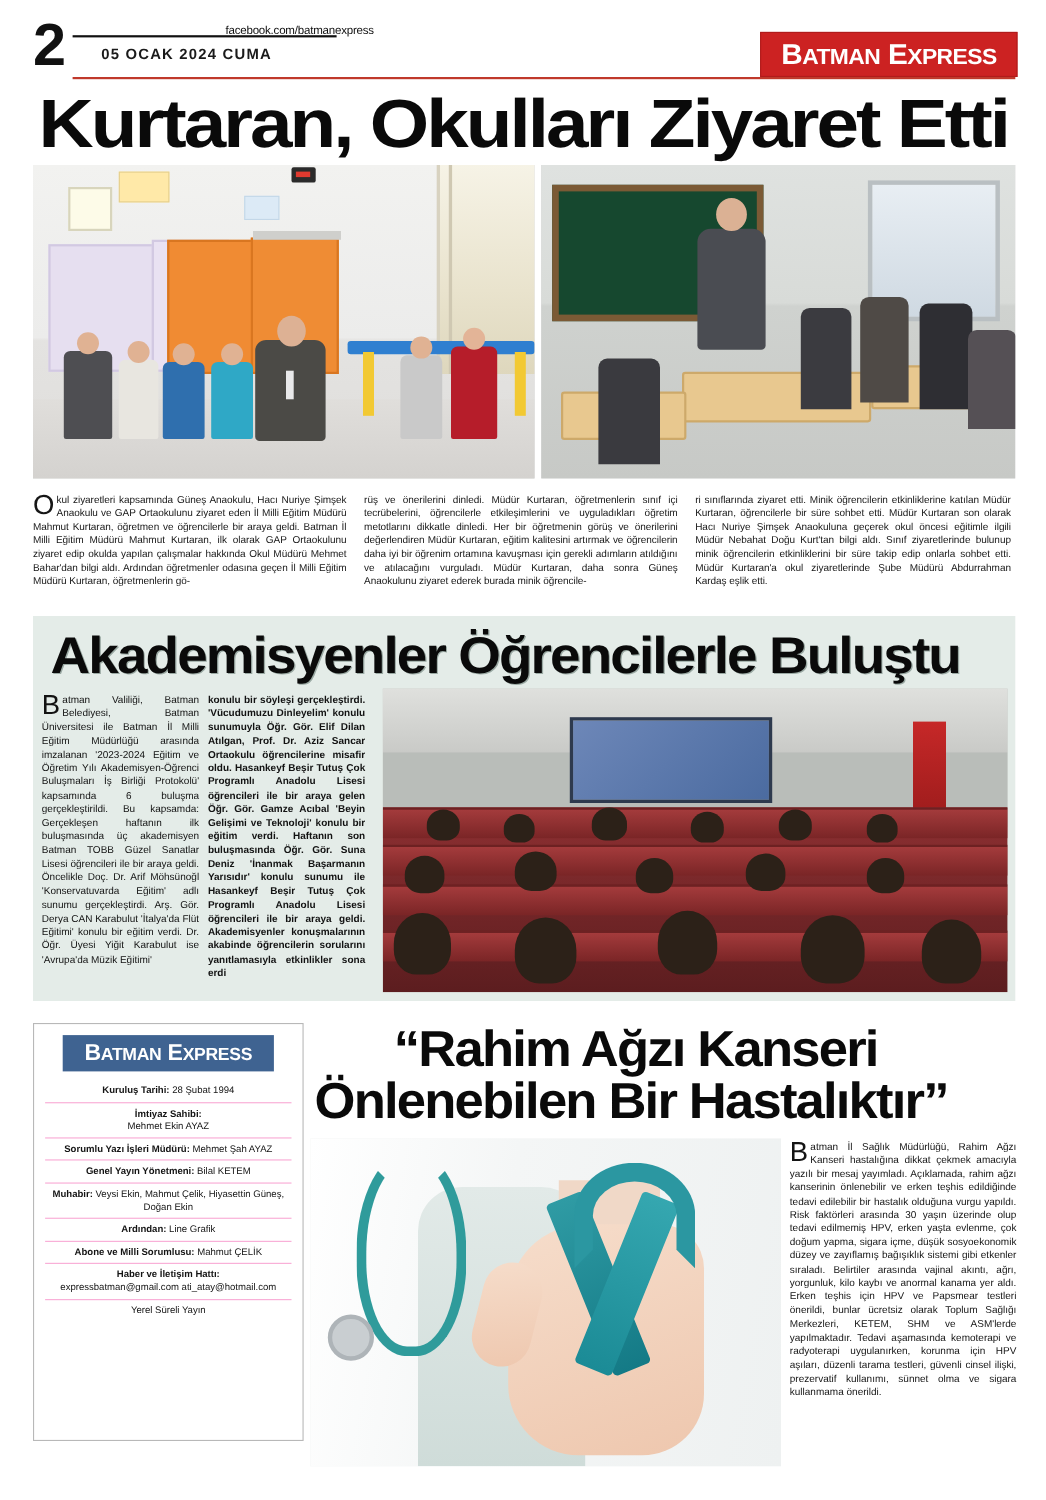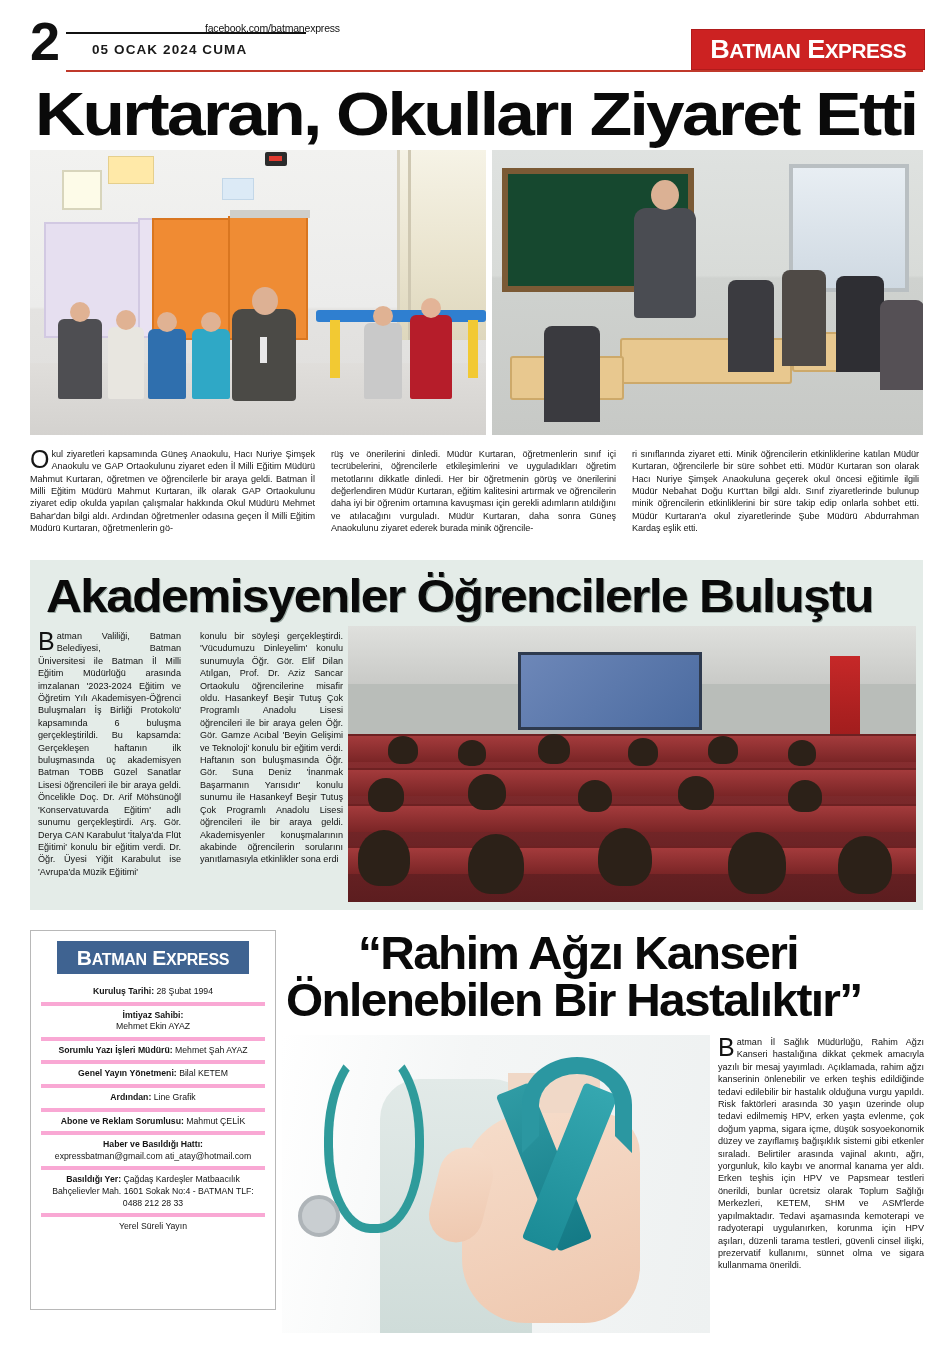--- a/index.html
+++ b/index.html
@@ -253,21 +253,21 @@
     position: absolute;
     top: 70px;
     width: 143px;
     font-size: 9.1px;
     line-height: 12.4px;
     text-align: justify;
     color: #121212;
     font-family: "Liberation Sans", sans-serif;
   }
   .a2-col.c1 { left: 8px; }
-  .a2-col.c2 { left: 170px; }
+  .a2-col.c2 { left: 159px; font-weight: bold; }
   .a2-photo {
     position: absolute;
     left: 318px; top: 66px;
     width: 568px; height: 276px;
     overflow: hidden;
     background: #caccc9;
   }
   .p2-ceiling{position:absolute;left:0;top:0;width:100%;height:58px;
     background:linear-gradient(180deg,#dfe0dd 0%,#c9cac7 100%);}
   .p2-screen{position:absolute;left:170px;top:26px;width:178px;height:72px;
@@ -297,21 +297,21 @@
     background: #3f6391;
     display: flex; align-items: center; justify-content: center;
   }
   .imp-logo-text {
     color: #ffffff; font-weight: bold; font-size: 21px;
     font-family: "Liberation Sans", sans-serif; letter-spacing: -0.3px;
     white-space: nowrap;
   }
   .imp-logo-text .sm { font-size: 16px; }
   .imp-row {
-    border-top: 4px solid #f9a8d4;
+    border-top: 1px solid #f9a8d4;
     padding: 4px 2px 4px 2px;
     text-align: center;
     font-size: 8.7px;
     line-height: 11.6px;
     color: #141414;
     font-family: "Liberation Sans", sans-serif;
   }
   .imp-row:first-of-type { border-top: none; }
   .imp-row b { font-weight: bold; }
   .imp-note {
@@ -497,24 +497,24 @@
 
   <div class="imprint">
     <div class="imp-logo">
       <div class="imp-logo-text"><span>B</span><span class="sm">ATMAN</span> <span>E</span><span class="sm">XPRESS</span></div>
     </div>
     <div id="imprint-rows">
         <div class="imp-row"><b>Kuruluş Tarihi:</b><span> 28 Şubat 1994</span></div>
         <div class="imp-row"><b>İmtiyaz Sahibi:</b><br><span>Mehmet Ekin AYAZ</span></div>
         <div class="imp-row"><b>Sorumlu Yazı İşleri Müdürü:</b><span> Mehmet Şah AYAZ</span></div>
         <div class="imp-row"><b>Genel Yayın Yönetmeni:</b><span> Bilal KETEM</span></div>
+        <div class="imp-row"><b>Muhabir:</b><span> Veysi Ekin, Mahmut Çelik, Hiyasettin Güneş, Doğan Ekin</span></div>
         <div class="imp-row"><b>Ardından:</b><span> Line Grafik</span></div>
-        <div class="imp-row"><b>Abone ve Reklam Sorumlusu:</b><span> Mahmut ÇELİK</span></div>
-        <div class="imp-row"><b>Haber ve Basıldığı Hattı:</b><br><span>expressbatman@gmail.com ati_atay@hotmail.com</span></div>
-        <div class="imp-row"><b>Basıldığı Yer:</b><span> Çağdaş Kardeşler Matbaacılık Bahçelievler Mah. 1601 Sokak No:4 - BATMAN TLF: 0488 212 28 33</span></div>
+        <div class="imp-row"><b>Abone ve Milli Sorumlusu:</b><span> Mahmut ÇELİK</span></div>
+        <div class="imp-row"><b>Haber ve İletişim Hattı:</b><br><span>expressbatman@gmail.com ati_atay@hotmail.com</span></div>
         <div class="imp-row"><span>Yerel Süreli Yayın</span></div>
       </div>
   </div>
 
   <div class="headline h3-line1">“Rahim Ağzı Kanseri</div>
   <div class="headline h3-line2">Önlenebilen Bir Hastalıktır”</div>
 
   <div class="a3-photo">
     <div class="p3-coat"></div>
     <div class="p3-shirt">

